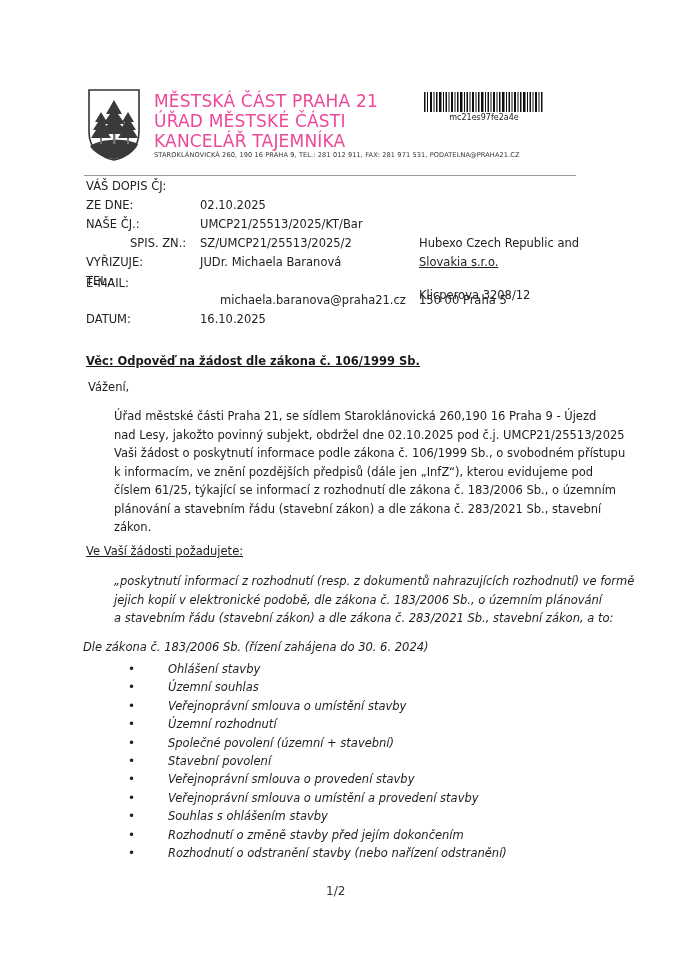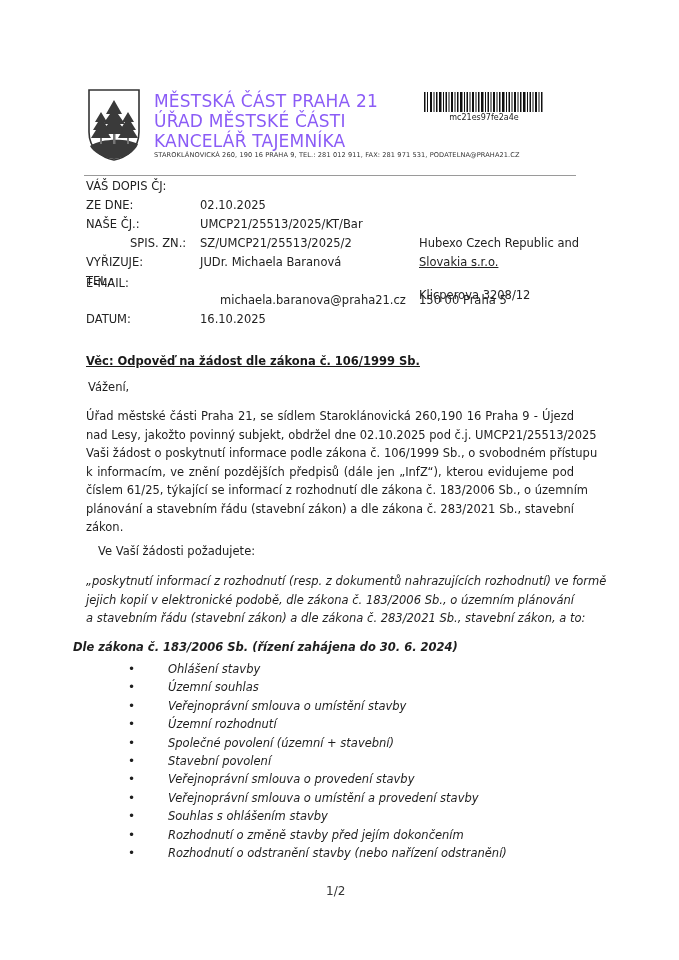--- a/index.html
+++ b/index.html
@@ -2,36 +2,36 @@
 <html><head>
 <meta charset="utf-8">
 <style>
   html, body { margin: 0; padding: 0; }
   body {
     width: 679px; height: 960px; background: #ffffff; position: relative; overflow: hidden;
     font-family: "DejaVu Sans", "Liberation Sans", sans-serif; color: #1e1e1e;
   }
   .abs { position: absolute; }
   .crest { left: 87px; top: 88px; width: 54px; height: 74px; }
-  .org-line { left: 154px; font-size: 17px; letter-spacing: 0.2px; color: #8b5cf6; white-space: nowrap; line-height: 20px; }
+  .org-line { left: 154px; font-size: 17px; letter-spacing: 0.2px; color: #ec4899; white-space: nowrap; line-height: 20px; }
   .org-addr { left: 154px; top: 151px; font-size: 6.6px; color: #333; white-space: nowrap; letter-spacing: 0.1px; }
   .barcode { left: 424px; top: 92px; width: 120px; height: 20px; }
   .barcode-text { left: 424px; top: 113px; width: 120px; text-align: center; font-size: 8px; color: #222; }
   .rule { left: 84px; top: 175px; width: 492px; height: 1px; background: #9a9a9a; }
   .meta-label { left: 86px; font-size: 11.5px; color: #222; white-space: nowrap; }
   .meta-value { left: 200px; font-size: 11.5px; color: #222; white-space: nowrap; }
   .addr-line { left: 419px; font-size: 11.5px; color: #222; white-space: nowrap; }
   .subject { left: 86px; top: 354px; font-size: 11.5px; font-weight: bold; text-decoration: underline; color: #1a1a1a; white-space: nowrap; }
   .greeting { left: 88px; top: 380px; font-size: 11.5px; }
   .para { left: 86px; width: 488px; font-size: 11.5px; line-height: 18.5px; text-align: justify; }
-  .para-line { display: block; text-align: justify; text-align-last: justify; white-space: nowrap; }
+  .para-line { display: block; text-align: justify; text-align-last: justify; white-space: nowrap; margin-left: 28px; }
   .para-line.last { text-align-last: left; }
-  .plain { left: 98px; font-size: 11.5px; white-space: nowrap; }
+  .plain { left: 86px; font-size: 11.5px; white-space: nowrap; text-decoration: underline; }
   .quote { left: 86px; width: 488px; font-size: 11.5px; line-height: 18.5px; font-style: italic; }
-  .section-head { left: 73px; top: 640px; font-size: 11.5px; font-weight: bold; font-style: italic; white-space: nowrap; }
+  .section-head { left: 83px; top: 640px; font-size: 11.5px; font-weight: normal; font-style: italic; white-space: nowrap; }
   .list { left: 128px; top: 660px; margin: 0; padding: 0; list-style: none; }
   .list li { position: relative; font-size: 11.5px; font-style: italic; height: 18.4px; line-height: 18.4px; padding-left: 40px; white-space: nowrap; }
   .bullet { position: absolute; left: 0; top: 0; font-style: normal; font-size: 12px; }
   .page-num { left: 326px; top: 884px; font-size: 12px; color: #333; }
 </style>
 </head>
 <body>
 
 <div class="abs crest">
   <svg width="54" height="74" viewBox="0 0 54 74">

